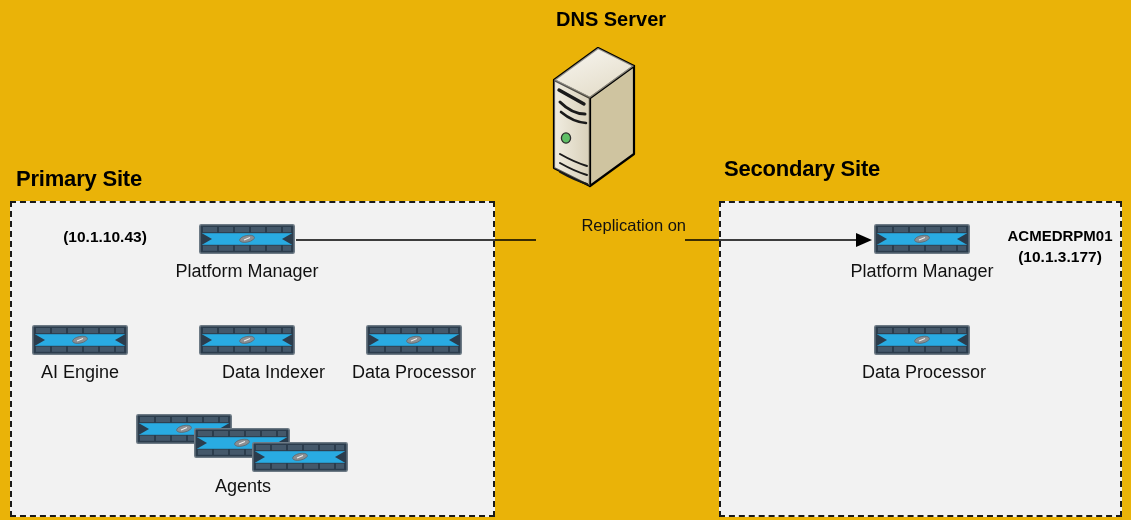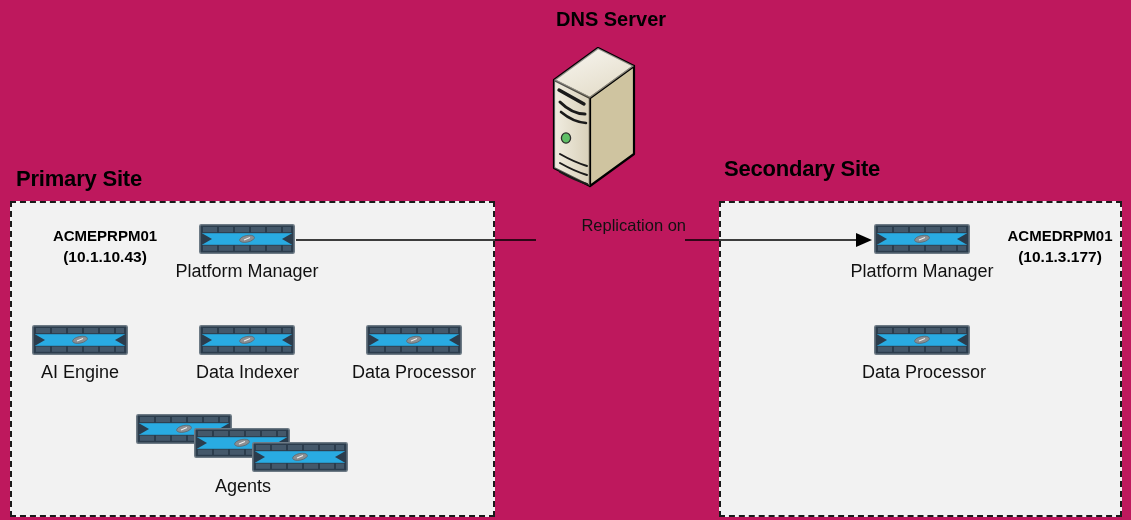--- a/index.html
+++ b/index.html
@@ -4,21 +4,21 @@
 <style>
   html, body {
     margin: 0;
     padding: 0;
     background: #ffffff;
   }
   #canvas {
     position: relative;
     width: 1131px;
     height: 520px;
-    background: #be185d;
+    background: #eab308;
     font-family: "Liberation Sans", sans-serif;
     overflow: hidden;
   }
 
   
   .site-box {
     position: absolute;
     background: #f2f2f2;
     border: 2px dashed #1a1a1a;
     box-sizing: border-box;
@@ -135,21 +135,20 @@
       <path d="M14,119 Q28,127 41,131" stroke="#1a1a1a" stroke-width="2" fill="none" stroke-linecap="round"></path>
       <path d="M14,128 Q28,136 41,140" stroke="#1a1a1a" stroke-width="2" fill="none" stroke-linecap="round"></path>
     </svg>
   </div>
 
   <div class="site-title" style="left:16px; top:166px;">Primary Site</div>
 
   <div class="site-box" style="left:10px; top:201px; width:485px; height:316px;"></div>
 
   <div class="host-label" style="left:30px; top:226px; width:150px;">
-    <div class="host-name">ACMEPRPM01</div>
     <div class="host-ip">(10.1.10.43)</div>
   </div>
 
   <div class="switch-icon" style="left:199px; top:224px;">
     <svg width="96" height="30" viewBox="0 0 96 30">
       <rect x="0.8" y="0.8" width="94.4" height="28.4" rx="1.5" fill="#2b3c4c" stroke="#6d7a85" stroke-width="1.6"></rect>
       <g fill="#44586a">
         <rect x="4" y="3" width="14" height="5.2"></rect>
           <rect x="20" y="3" width="14" height="5.2"></rect>
         <rect x="36" y="3" width="14" height="5.2"></rect>
@@ -218,21 +217,21 @@
           <rect x="84" y="21.6" width="8" height="5.2"></rect>
       </g>
       <rect x="3" y="9.2" width="90" height="11.6" fill="#29abe2"></rect>
       <polygon points="3,9.2 13,15 3,20.8" fill="#2b3c4c"></polygon>
       <polygon points="93,9.2 83,15 93,20.8" fill="#2b3c4c"></polygon>
       <ellipse cx="48" cy="14.8" rx="7.5" ry="3.3" fill="#8b8f93" transform="rotate(-12 48 14.8)"></ellipse>
       <ellipse cx="48" cy="14.8" rx="7.5" ry="3.3" fill="none" stroke="#5c6166" stroke-width="0.7" transform="rotate(-12 48 14.8)"></ellipse>
       <path d="M45,16 L51,13.6" stroke="#ffffff" stroke-width="1.1" opacity="0.85"></path>
     </svg>
   </div>
-  <div class="node-label" style="left:170px; top:362px; width:155px;">Data Indexer</div>
+  <div class="node-label" style="left:170px; top:362px; width:155px;text-align:right;">Data Indexer</div>
 
   <div class="switch-icon" style="left:366px; top:325px;">
     <svg width="96" height="30" viewBox="0 0 96 30">
       <rect x="0.8" y="0.8" width="94.4" height="28.4" rx="1.5" fill="#2b3c4c" stroke="#6d7a85" stroke-width="1.6"></rect>
       <g fill="#44586a">
         <rect x="4" y="3" width="14" height="5.2"></rect>
           <rect x="20" y="3" width="14" height="5.2"></rect>
         <rect x="36" y="3" width="14" height="5.2"></rect>
           <rect x="52" y="3" width="14" height="5.2"></rect>
         <rect x="68" y="3" width="14" height="5.2"></rect>

